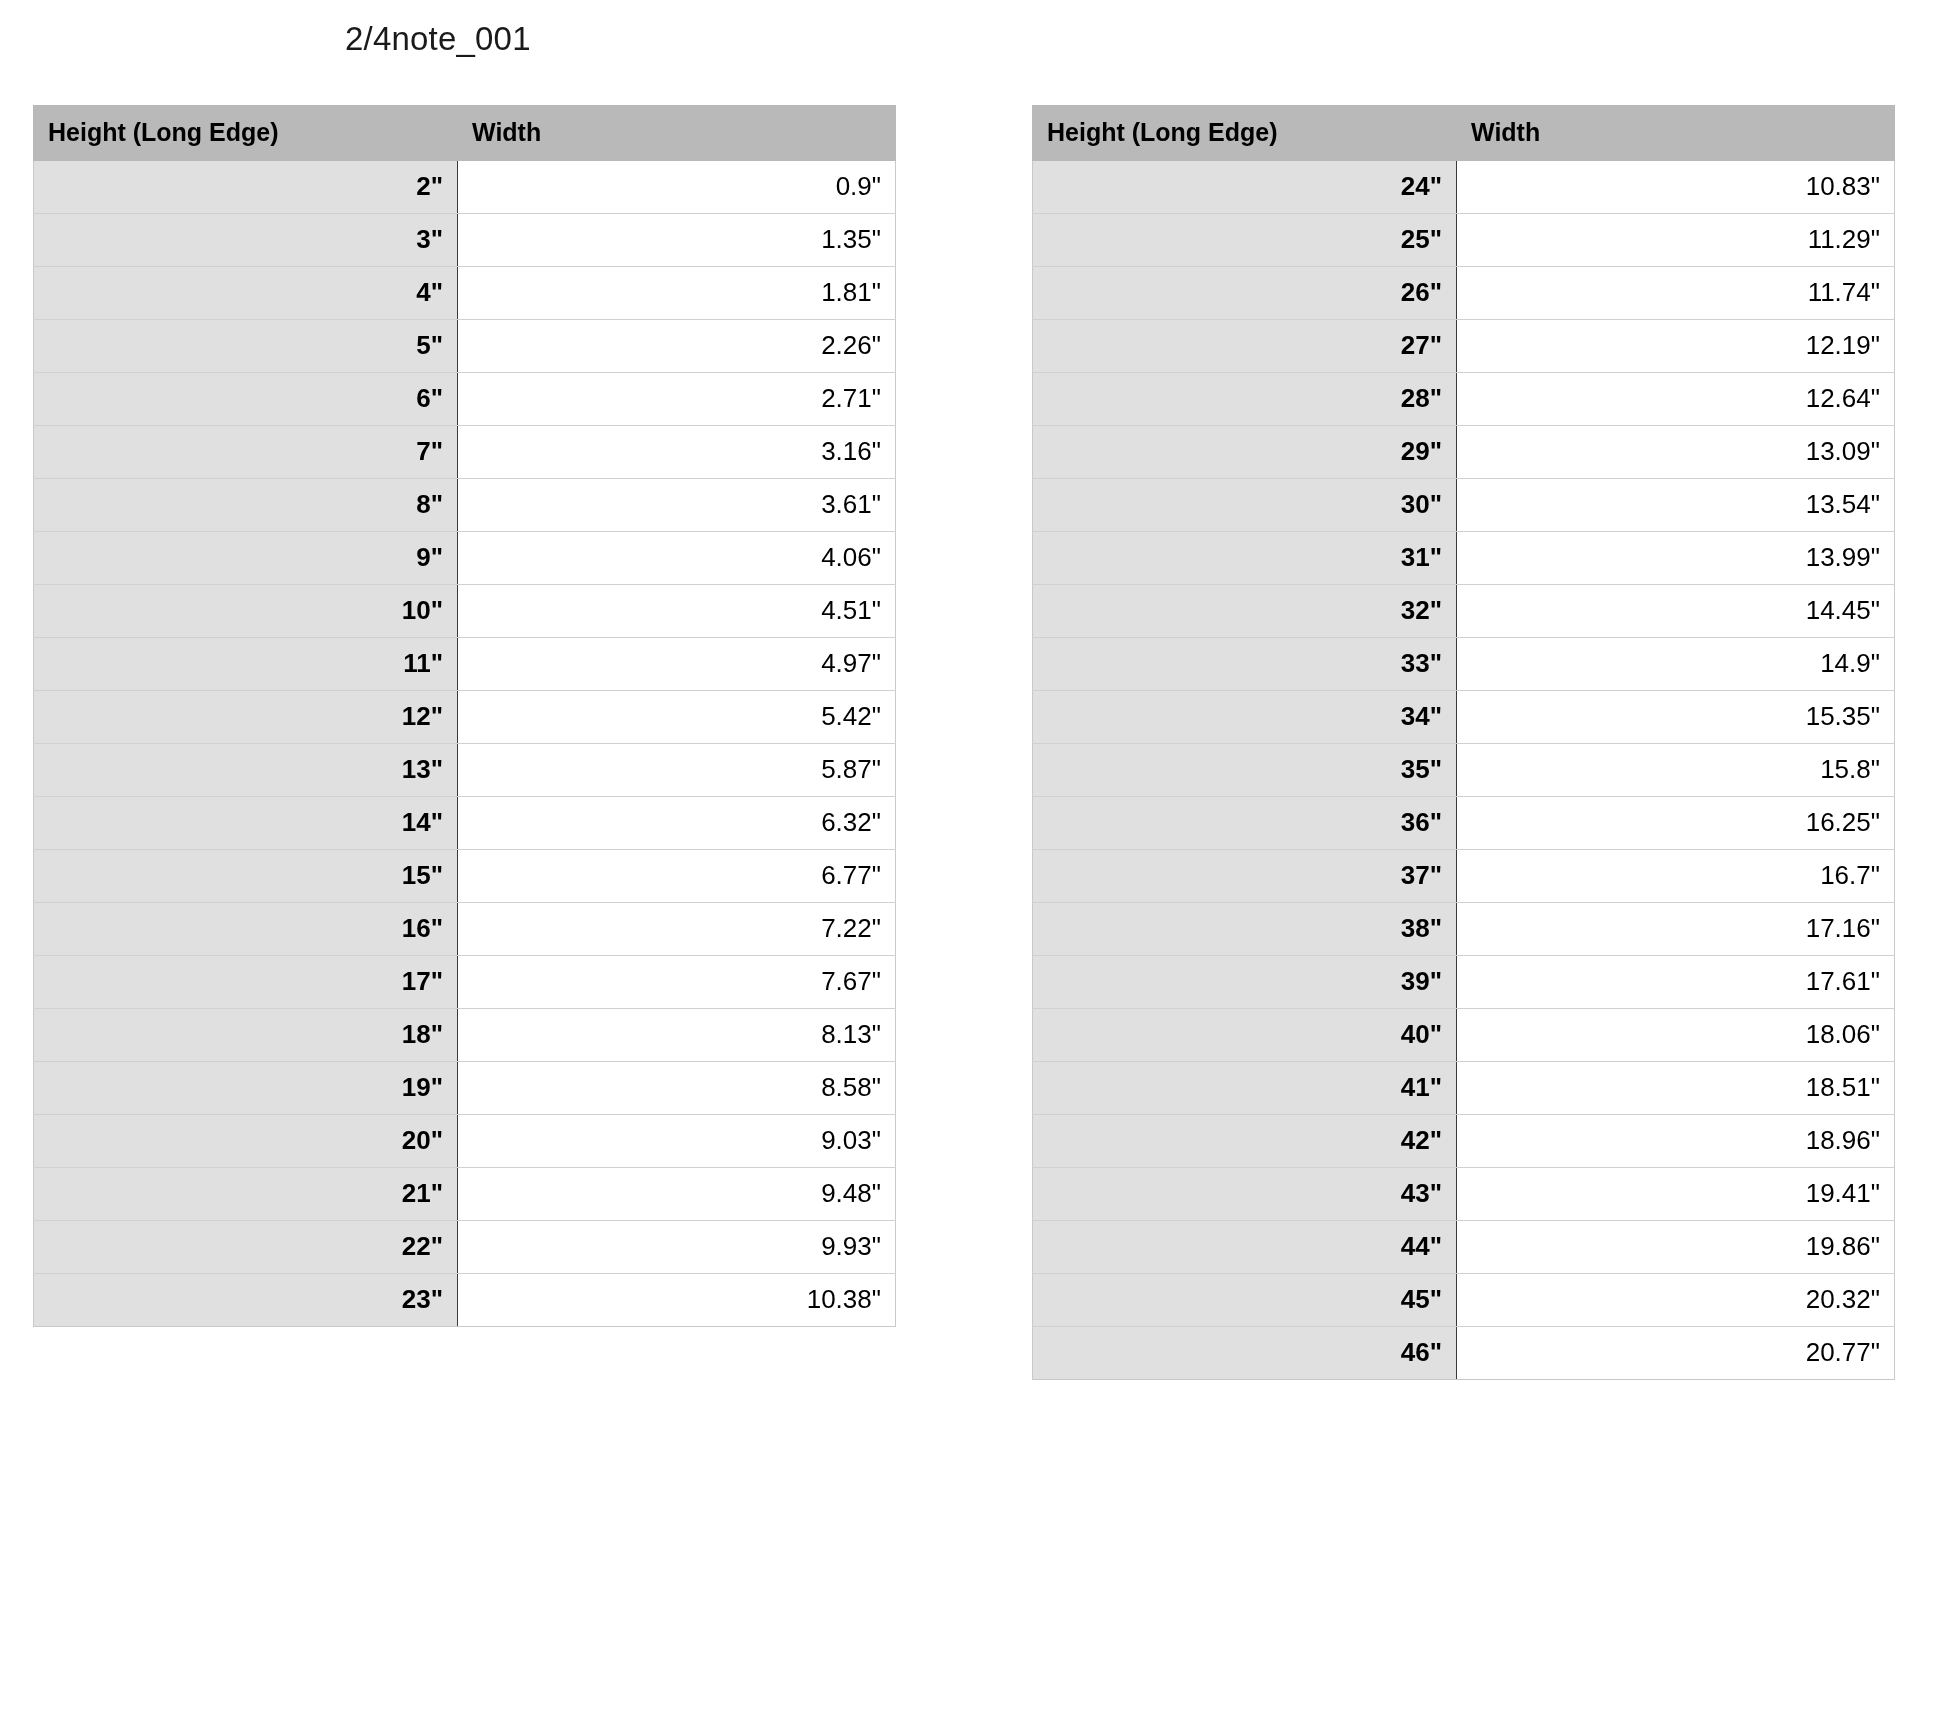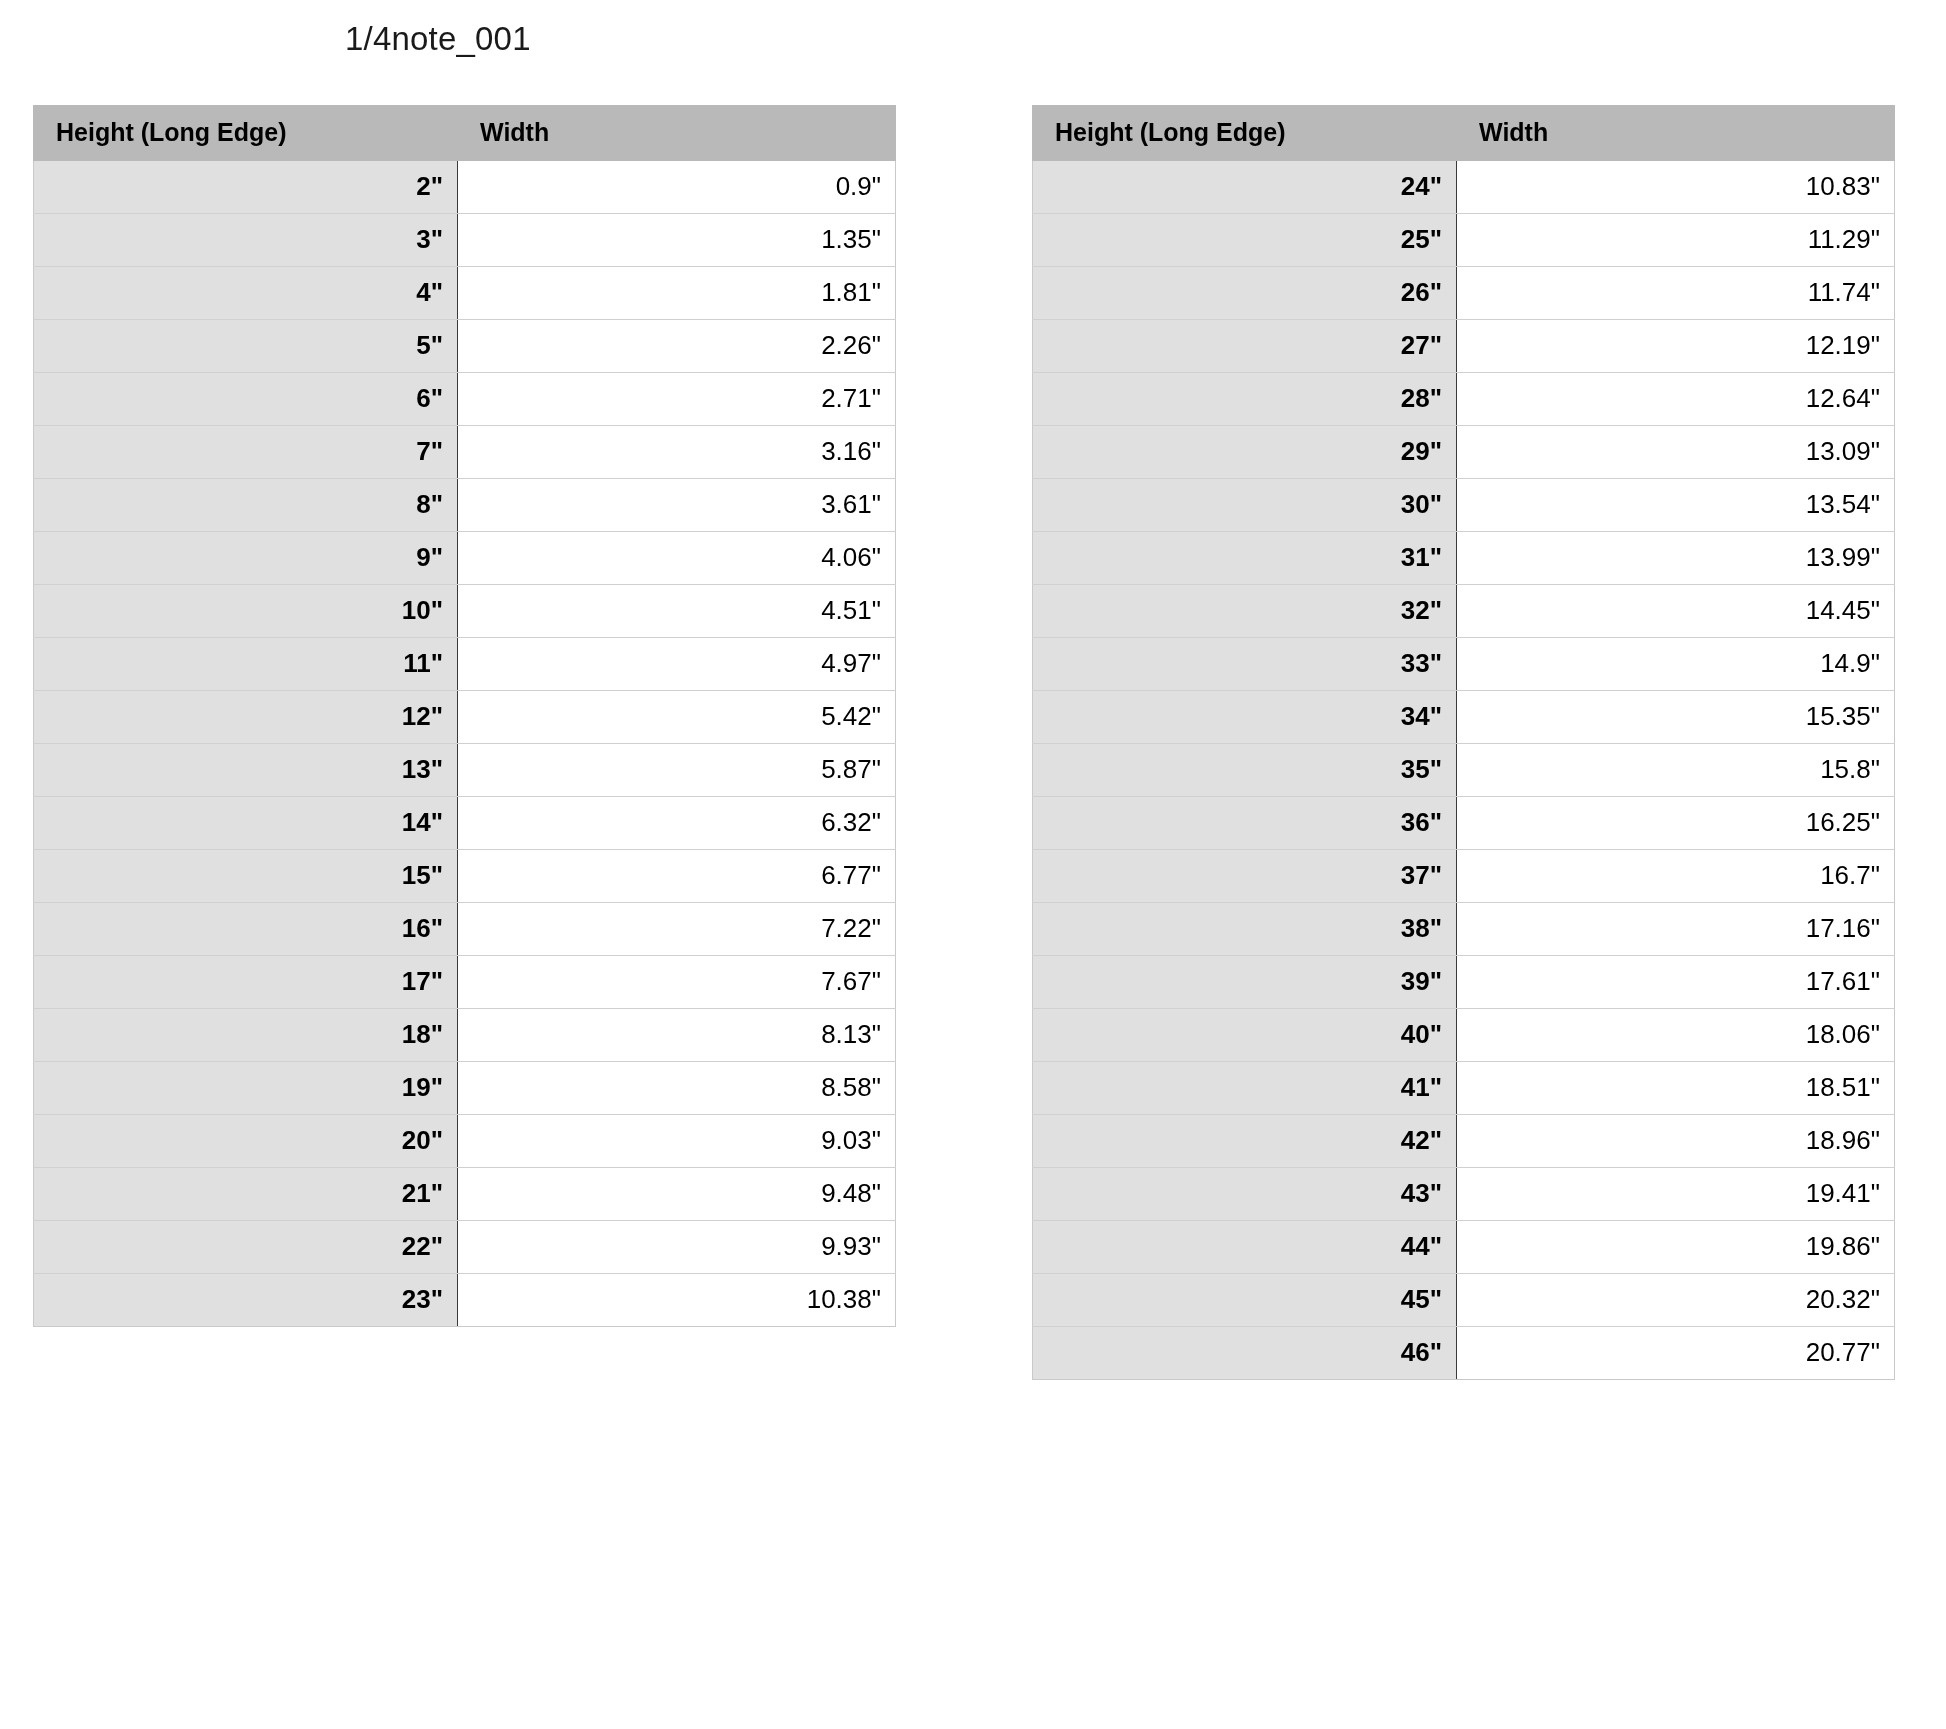--- a/index.html
+++ b/index.html
@@ -45,21 +45,21 @@
   }
   table.grid col.c-height { width: 424px; }
   table.grid col.c-width  { width: 438px; }
 
   table.grid th {
     background: #b9b9b9;
     color: #000000;
     font-size: 25px;
     font-weight: bold;
     text-align: left;
-    padding: 12px 14px 13px 22px;
+    padding: 12px 14px 13px 14px;
     border: 1px solid #b9b9b9;
     height: 36px;
     box-sizing: border-box;
   }
   table.grid th.h-height { border-right: 1px solid #b9b9b9; }
 
   table.grid td {
     font-size: 26px;
     padding: 10px 14px 11px 14px;
     border: 1px solid #d0d0d0;
@@ -80,21 +80,21 @@
     text-align: right;
     border-right: 1px solid #c9c9c9;
   }
   table.grid tr:last-child td {
     border-bottom: 1px solid #c9c9c9;
   }
 </style>
 </head>
 <body>
 
-<div class="page-title">1/4note_001</div>
+<div class="page-title">2/4note_001</div>
 
 <div class="tables-wrap">
 
   <div class="table-block left">
     <table class="grid">
       <colgroup>
         <col class="c-height">
         <col class="c-width">
       </colgroup>
       <thead>

